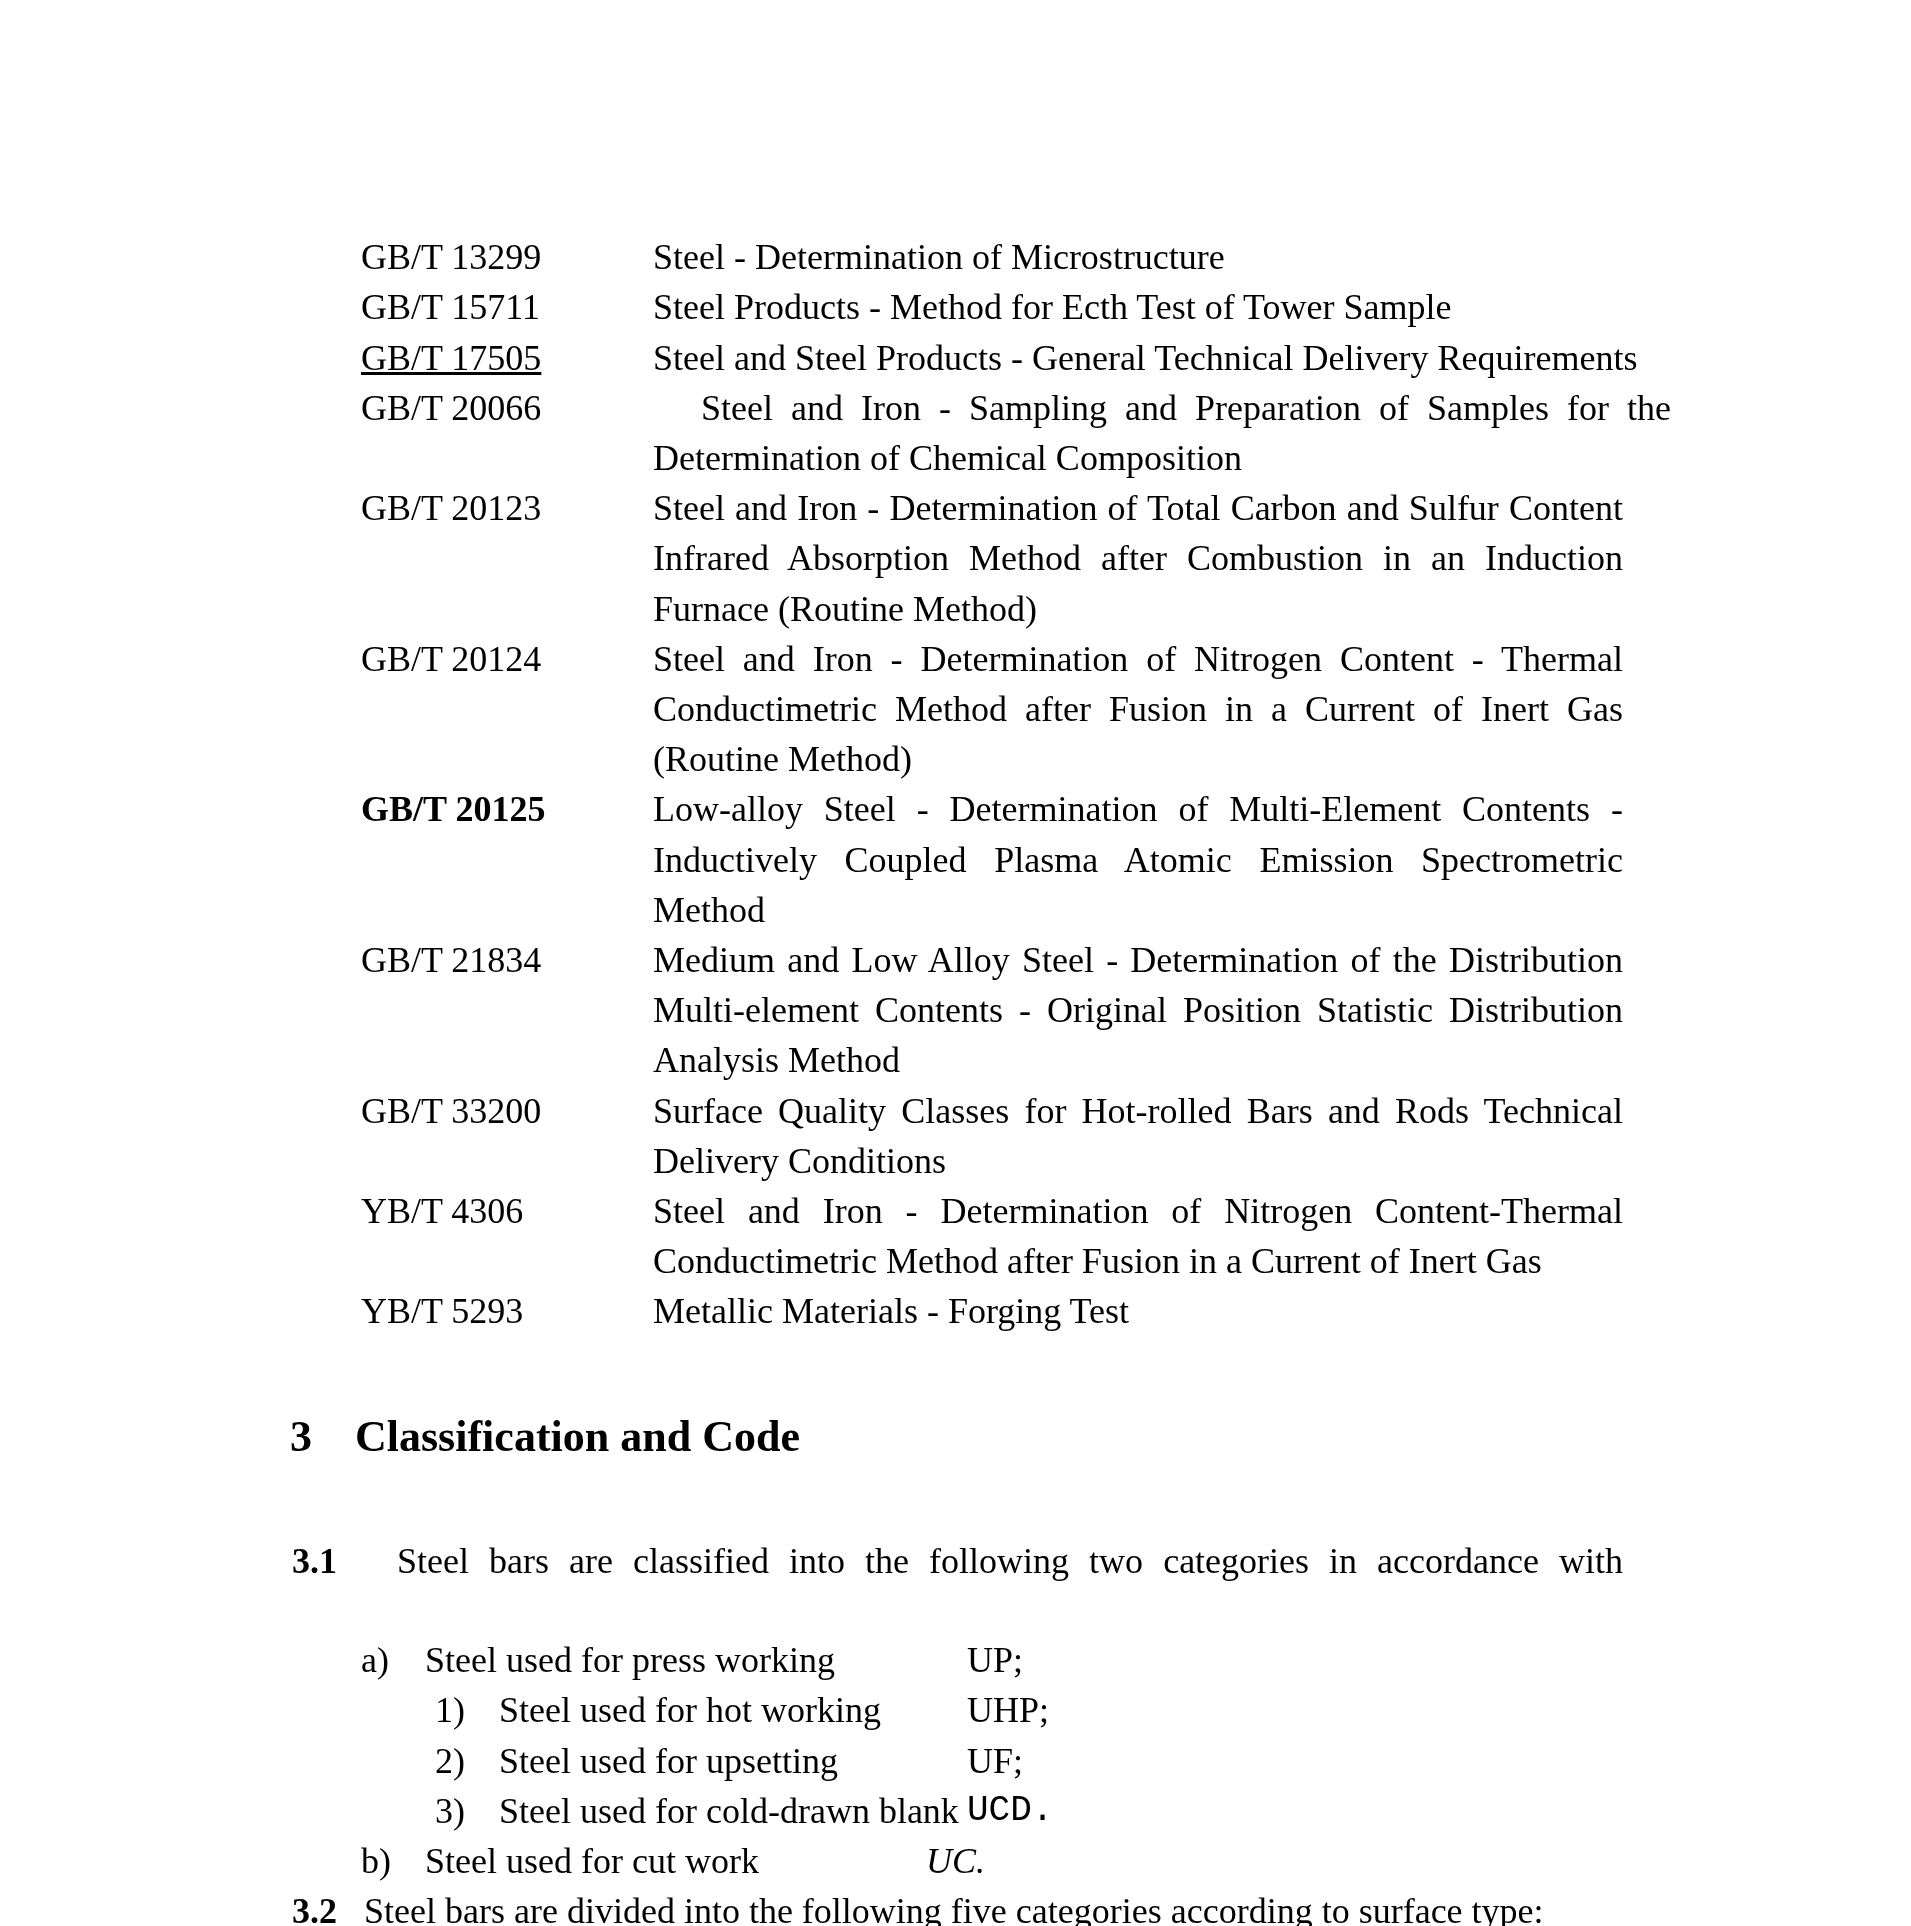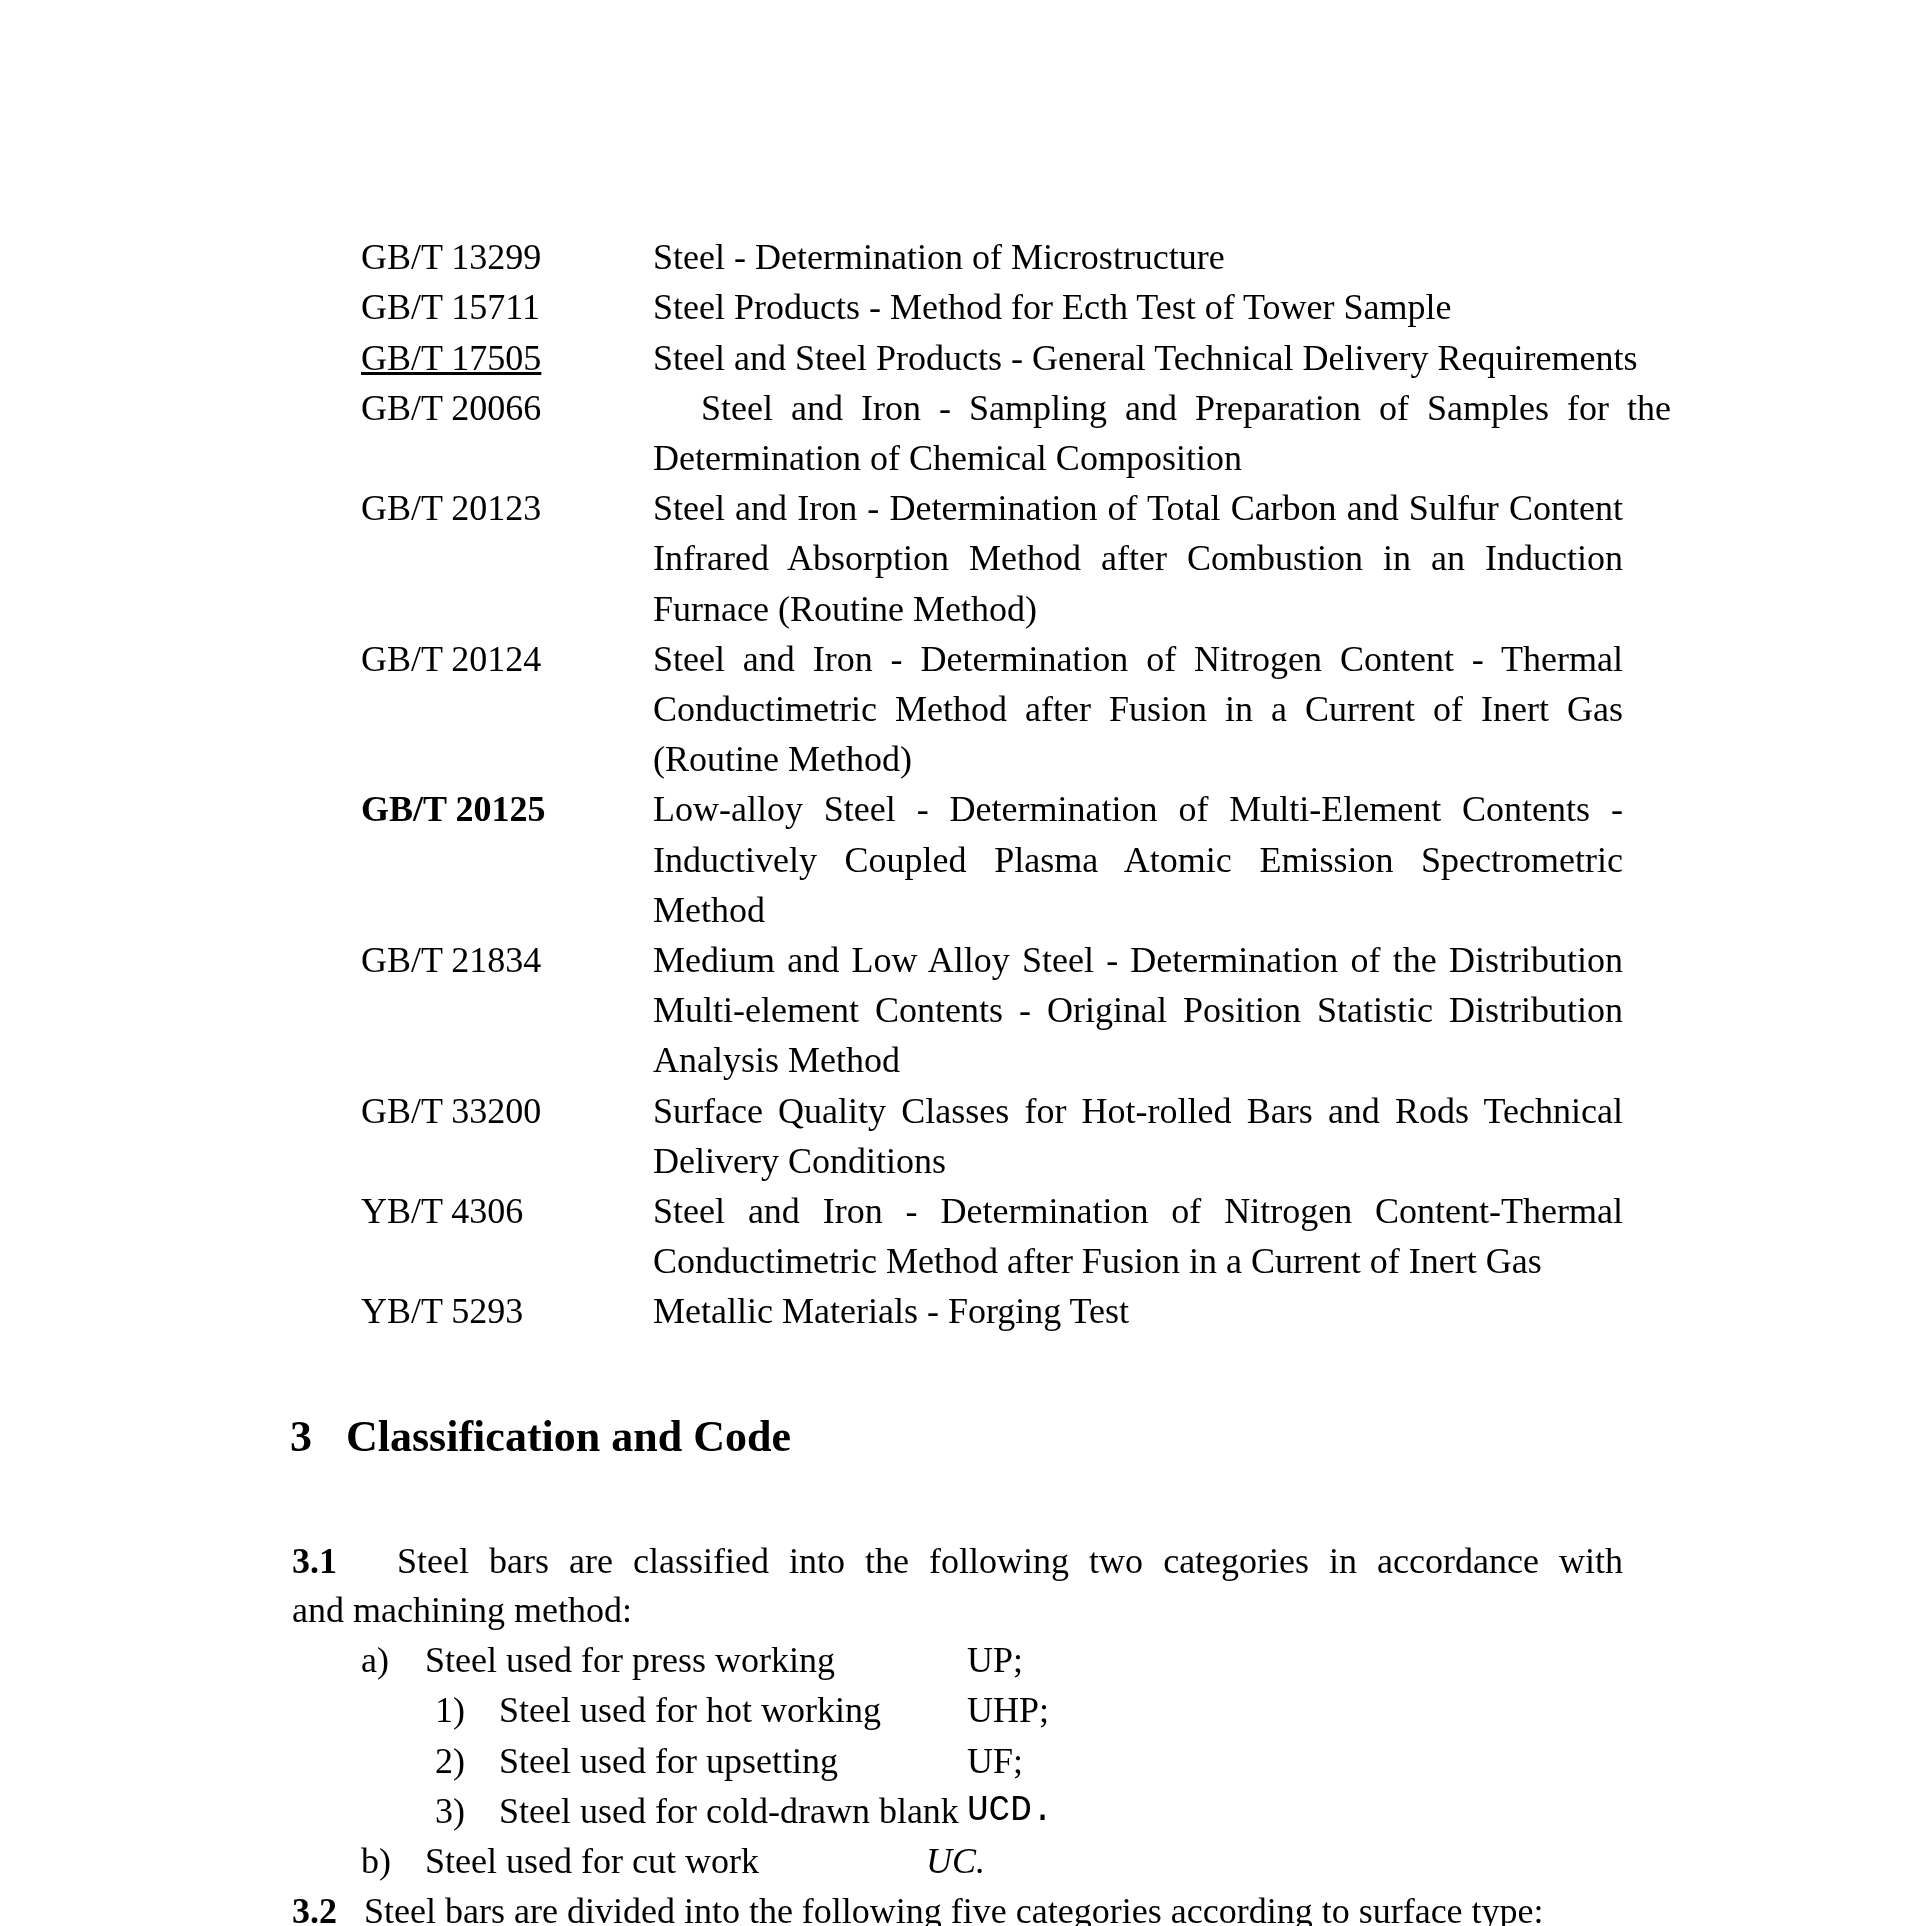--- a/index.html
+++ b/index.html
@@ -5,21 +5,21 @@
   html, body { margin: 0; padding: 0; background: #ffffff; }
   body { width: 1911px; height: 2703px; position: relative; overflow: hidden;
          font-family: "Liberation Serif", "DejaVu Serif", serif; color: #000000; }
   .page { position: absolute; left: 0; top: 0; width: 1911px; height: 2703px; background: #ffffff; }
   .ln { position: absolute; font-size: 36px; line-height: 50px; height: 50px; white-space: nowrap; }
   .just { text-align: justify; text-align-last: justify; white-space: normal; overflow: hidden; }
   .code { left: 361px; }
   .desc { left: 653px; width: 970px; }
   .h1 { position: absolute; font-size: 44px; font-weight: bold; line-height: 62px; height: 62px; white-space: nowrap; }
   .h1 .num { position: absolute; left: 0; }
-  .h1 .txt { position: absolute; left: 56px; text-align: right; }
+  .h1 .txt { position: absolute; left: 65px; text-align: right; }
   .b { font-weight: bold; }
 </style>
 </head>
 <body>
 
 <div class="page">
 
   <div id="ref-list">
       <div class="">
         <div class="ln code" style="top:232px;">GB/T 13299</div>
@@ -80,21 +80,20 @@
 
   <div class="h1" style="left:290px; top:1406px;">
     <span class="num">3</span>
     <span class="txt">Classification and Code</span>
   </div>
 
   <div class="ln just" style="left:292px; top:1536px; width:1331px;">
     <span class="b">3.1</span>&nbsp;&nbsp;
     <span>Steel bars are classified into the following two categories in accordance with application</span>
   </div>
-  <div class="ln" style="left:292px; top:1585px;">and machining method:</div>
 
   <div id="list-3-1">
       <div class="">
         <div class="ln" style="top:1635px; left:361px;">a)</div>
         <div class="ln" style="top:1635px; left:425px;">Steel used for press working</div>
         <div class="ln" style="top:1635px; left:967px;">UP;</div>
       </div>
       <div class="">
         <div class="ln" style="top:1685px; left:435px;">1)</div>
         <div class="ln" style="top:1685px; left:499px;">Steel used for hot working</div>

